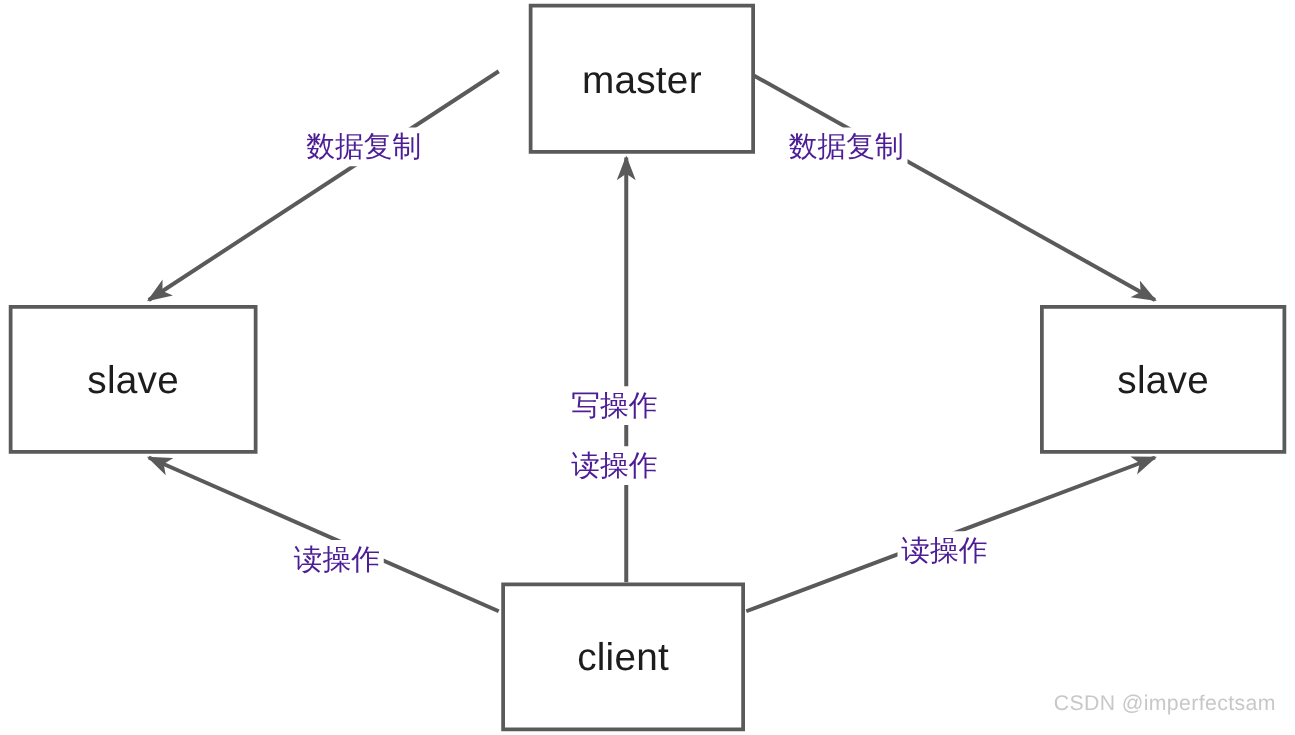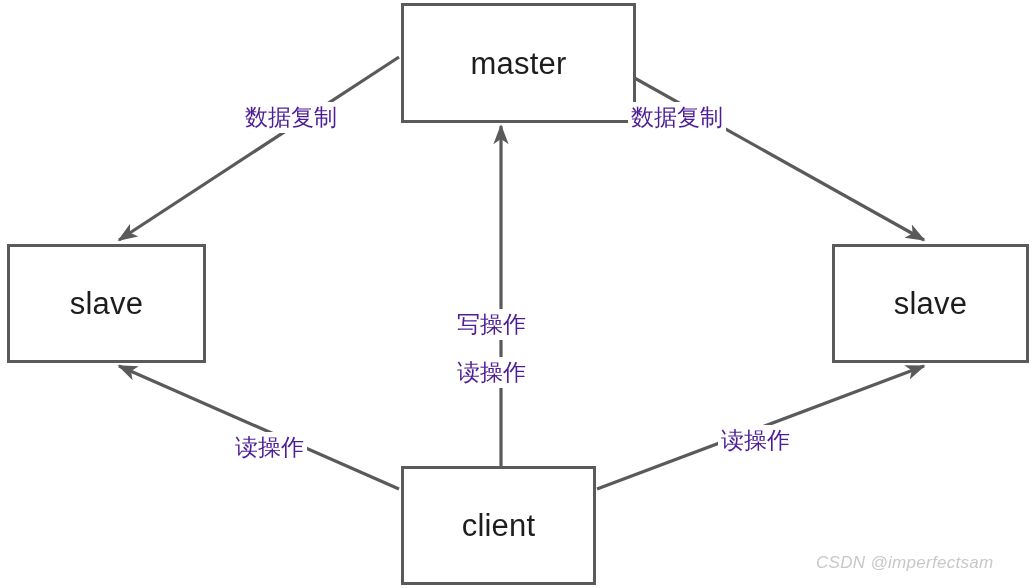--- a/index.html
+++ b/index.html
@@ -35,23 +35,23 @@
     z-index: 2;
   }
   .node-label {
     font-size: 31px;
     color: #1d1d1d;
     font-weight: 400;
     letter-spacing: 0.2px;
     line-height: 1;
   }
   #node-master {
-    left: 401px;
+    left: 423px;
     top: 3px;
-    width: 235px;
+    width: 181px;
     height: 120px;
   }
   #node-slave-left {
     left: 7px;
     top: 244px;
     width: 199px;
     height: 119px;
   }
   #node-slave-right {
     left: 832px;
@@ -95,28 +95,27 @@
   #label-read-op-left {
     left: 232px;
     top: 432px;
   }
   #label-read-op-right {
     left: 718px;
     top: 425px;
   }
   #watermark {
     position: absolute;
-    left: 816px;
+    left: 843px;
     top: 553px;
     z-index: 4;
     font-size: 17px;
     color: #c8c8c8;
     white-space: nowrap;
     letter-spacing: 0.3px;
-    font-style: italic;
   }
 </style>
 </head>
 <body>
 
 <div id="diagram-root">
 
   <svg id="edges-layer" viewBox="0 0 1036 588" width="1036" height="588" xmlns="http://www.w3.org/2000/svg">
     <defs>
       <marker id="arrowhead" viewBox="0 0 12 10" refX="11" refY="5" markerWidth="6.2" markerHeight="5.2" orient="auto-start-reverse" markerUnits="strokeWidth">

